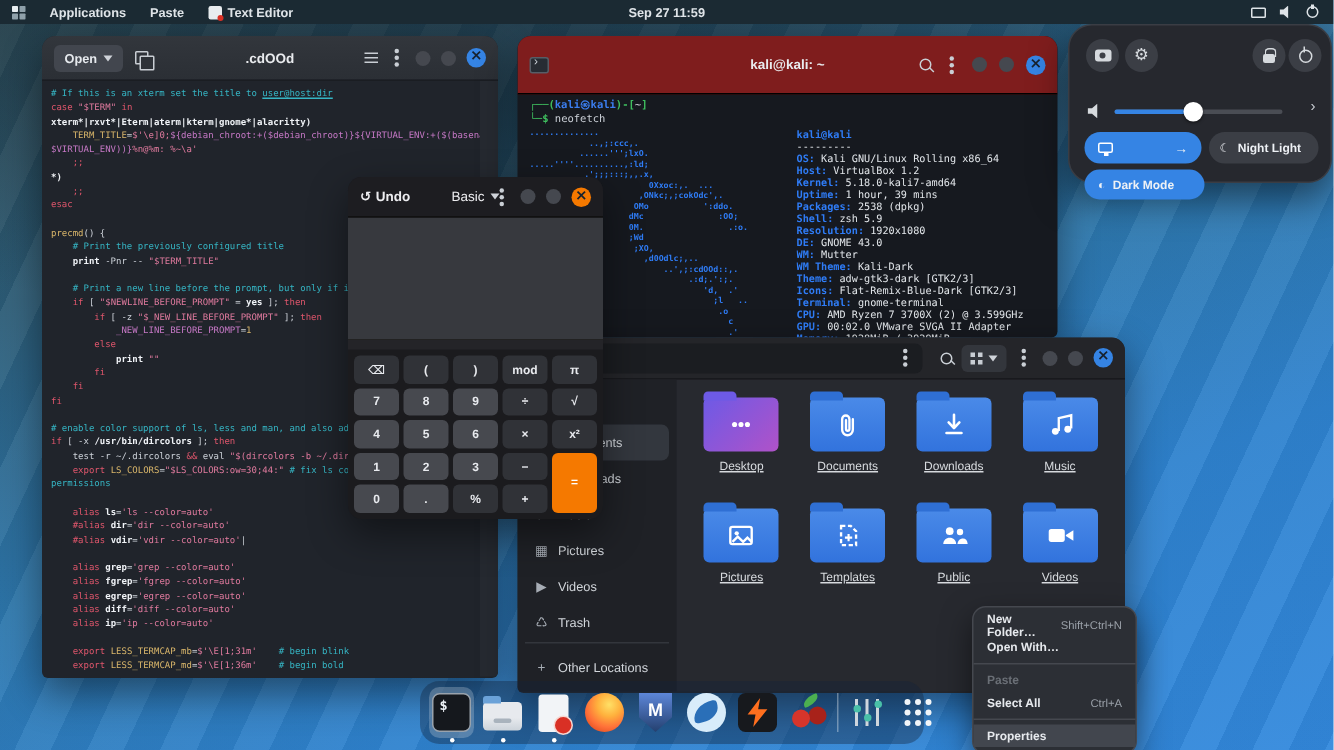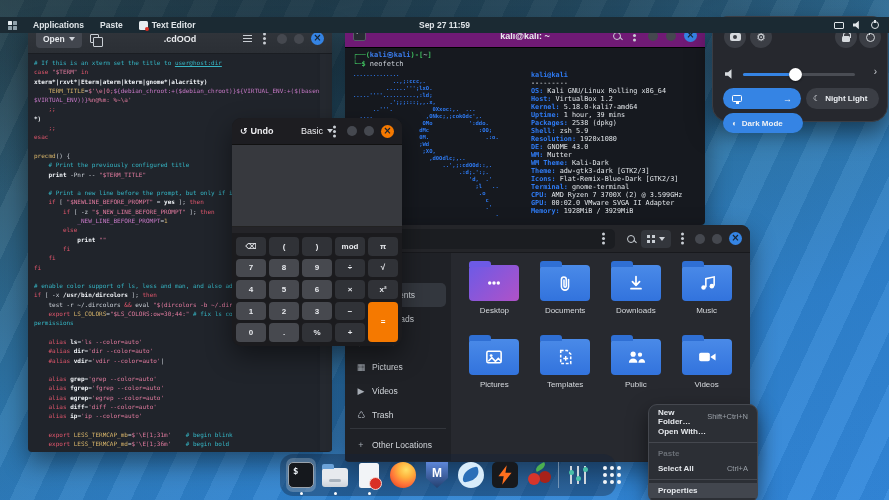--- a/index.html
+++ b/index.html
@@ -18,21 +18,21 @@
   .wbtn{width:10px;height:10px;border-radius:50%;background:#45484f;flex:none;}
   .wclose{width:13px;height:13px;border-radius:50%;background:#3584e4;position:relative;flex:none;}
   .wclose::before{content:"×";position:absolute;left:0;right:0;top:-1px;text-align:center;font:bold 10px/13px "DejaVu Sans",sans-serif;color:#17222e;}
   .wclose.orange{background:#f57900;}
   .icon-kebab{width:3px;height:3px;border-radius:50%;background:#c9ced4;box-shadow:0 -4.5px 0 #c9ced4,0 4.5px 0 #c9ced4;flex:none;margin:0 4px;}
   .icon-search{width:8px;height:8px;border:1.4px solid #c9ced4;border-radius:50%;position:relative;flex:none;}
   .icon-search::after{content:"";position:absolute;width:4px;height:1.4px;background:#c9ced4;transform:rotate(45deg);right:-3px;bottom:-1px;}
   .caret{width:0;height:0;border:3px solid transparent;border-top:4px solid #cfd3d9;margin-top:3px;}
 
   
-  #topbar{position:absolute;left:0;top:17px;width:889px;height:16px;background:#1b2a33;z-index:40;
+  #topbar{position:absolute;left:0;top:0;width:889px;height:16px;background:#1b2a33;z-index:40;
     display:flex;align-items:center;color:#dfe4e8;font-size:8.5px;font-weight:bold;}
   #topbar .tb-item{padding:0 8px;height:16px;display:flex;align-items:center;gap:4px;}
   .icon-wsgrid{width:9px;height:9px;display:grid;grid-template-columns:4px 4px;grid-template-rows:4px 4px;gap:1px;}
   .icon-wsgrid i{background:#8fa0aa;border-radius:0.5px;}
   .icon-wsgrid i:first-child{background:#e8edf1;}
   .icon-gedit-mini{width:9px;height:9px;background:#e8ecef;border-radius:1.5px;position:relative;}
   .icon-gedit-mini::after{content:"";position:absolute;right:-1px;bottom:-1px;width:4px;height:4px;border-radius:50%;background:#d93025;}
   #tb-clock{position:absolute;left:0;right:0;text-align:center;pointer-events:none;}
   #tb-right{margin-left:auto;display:flex;align-items:center;gap:9px;padding-right:10px;}
   .icon-winrect{width:10px;height:7px;border:1.2px solid #dfe4e8;border-radius:1px;}
@@ -54,21 +54,21 @@
   #ed-map{position:absolute;right:0;top:0;width:12px;bottom:0;background:#262a31;}
   #ed-thumb{position:absolute;right:2.5px;top:38%;width:6px;height:90px;border-radius:3px;background:#6d737c;opacity:.75;}
   .cl{height:9.3px;}
   .t-c{color:#35b5c4;}.t-cu{color:#35b5c4;text-decoration:underline;}
   .t-k{color:#e0566c;}.t-s{color:#e07a9e;}.t-v{color:#c678c6;}
   .t-y{color:#d8b56a;}.t-w{color:#ccd1d8;}.t-b{color:#f0f3f7;font-weight:bold;}
   .t-g{color:#3fbf5f;font-weight:bold;}.t-bb{color:#3b7ef0;font-weight:bold;}
 
   
   #terminal{left:345px;top:24px;width:360px;height:201px;background:#16191f;z-index:6;}
-  #terminal .hdr{height:24px;background:#701a75;border-bottom:1px solid #000;}
+  #terminal .hdr{height:39px;background:#7f1d1d;border-bottom:1px solid #000;}
   .icon-term-mini{width:13px;height:11px;background:#272c33;border:1px solid #565d66;border-radius:2px;position:relative;flex:none;z-index:2;}
   .icon-term-mini::after{content:"›";position:absolute;left:2px;top:-3px;color:#cdd3da;font-size:8px;}
   #terminal .hdr .right{margin-left:auto;display:flex;align-items:center;gap:8px;z-index:2;}
   #term-body{padding:3px 8px 0 8px;font-family:"DejaVu Sans Mono",monospace;}
   .tp{font-size:7px;line-height:9px;white-space:pre;}
   #term-cols{display:flex;margin-top:2px;}
   #term-art{color:#2f7cf6;font:bold 5.5px/7px "DejaVu Sans Mono",monospace;white-space:pre;width:178px;flex:none;}
   #term-info{flex:1;font:6.8px/8px "DejaVu Sans Mono",monospace;color:#e2e6ea;white-space:pre;overflow:hidden;}
   .il{color:#2f7cf6;font-weight:bold;}
   .iv{color:#e2e6ea;text-align:center;}
@@ -103,21 +103,21 @@
   .sb-row .sb-ic{width:10px;color:#a7adb5;font-size:9px;text-align:center;flex:none;}
   .sb-row.hover{background:#33373e;}
   #fm-other{position:absolute;left:5px;right:5px;bottom:4px;border-top:1px solid #33363c;padding-top:4px;}
   #fm-main{flex:1;background:#27292f;padding:12px 8px;display:grid;grid-template-columns:repeat(4,1fr);grid-auto-rows:70px;row-gap:4px;}
   .fold-item{display:flex;flex-direction:column;align-items:center;gap:5px;}
   .fold{width:50px;height:36px;border-radius:4px;background:linear-gradient(180deg,#4a8ae8,#3273dd);position:relative;display:flex;align-items:center;justify-content:center;}
   .fold::before{content:"";position:absolute;top:-4px;left:0;width:22px;height:6px;border-radius:3px 3px 0 0;background:#2f6fd4;}
   .fold.desktop{background:linear-gradient(135deg,#6d5ae6,#b052c8);}
   .fold.desktop::before{background:#6d5ae6;}
   .fold svg{width:20px;height:20px;}
-  .fold-label{color:#d7dade;font-size:8px;}
+  .fold-label{color:#d7dade;font-size:8px;text-decoration:underline;}
 
   
   #ctxmenu{position:absolute;left:648px;top:404px;width:110px;background:#2c2f35;border:1px solid #45484f;border-radius:9px;box-shadow:0 8px 20px rgba(0,0,0,0.5);z-index:20;padding:4px 0;}
   .cm-row{display:flex;justify-content:space-between;align-items:center;height:15px;padding:0 9px;font-size:8px;color:#e6e9ed;font-weight:bold;}
   .cm-row .sc{color:#9aa0a8;font-weight:normal;font-size:7.5px;}
   .cm-row.disabled{color:#6a6f76;}
   .cm-row.hl{background:#42464e;}
   .cm-sep{height:1px;background:#45484f;margin:3px 0;}
 
   

